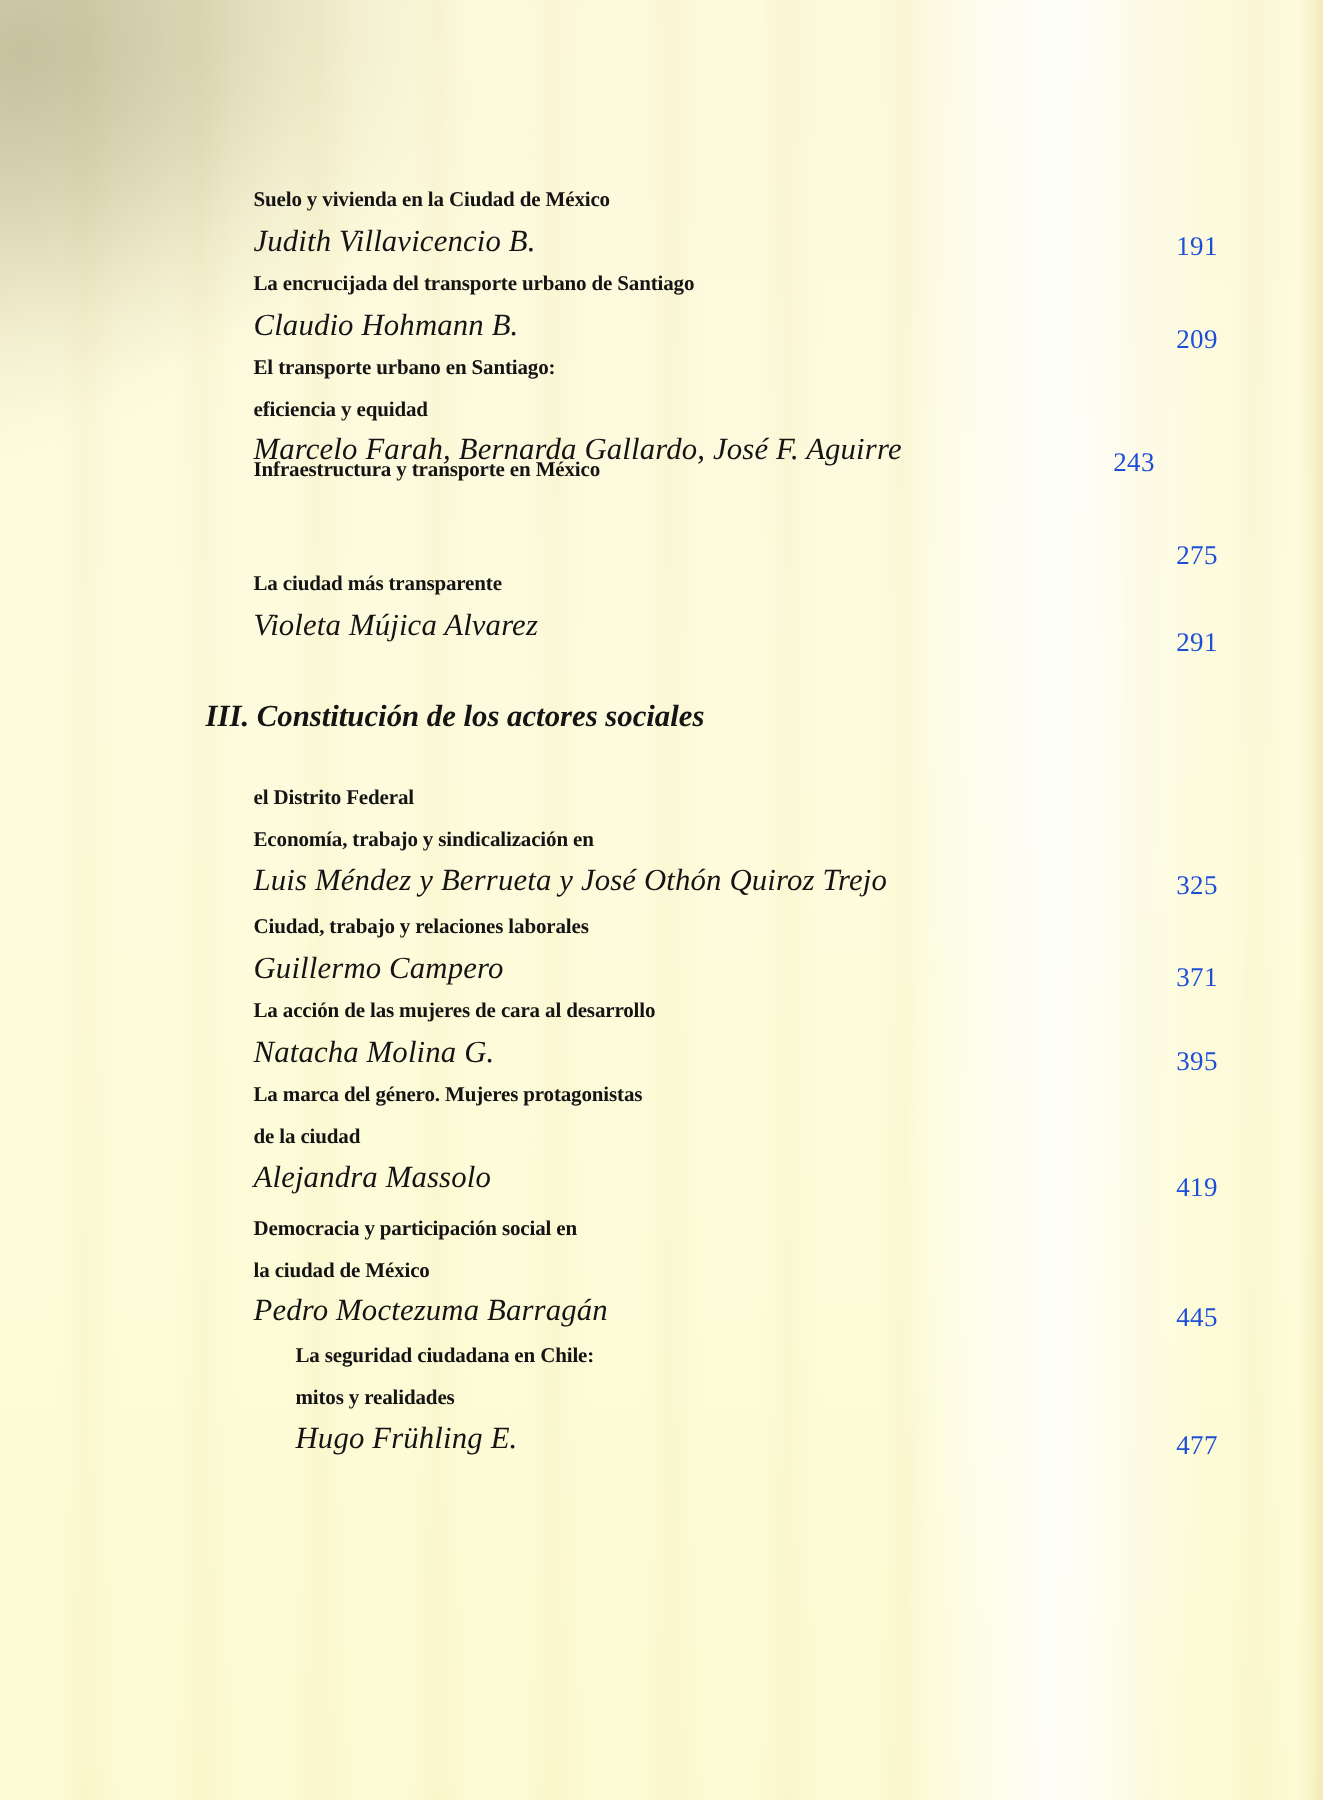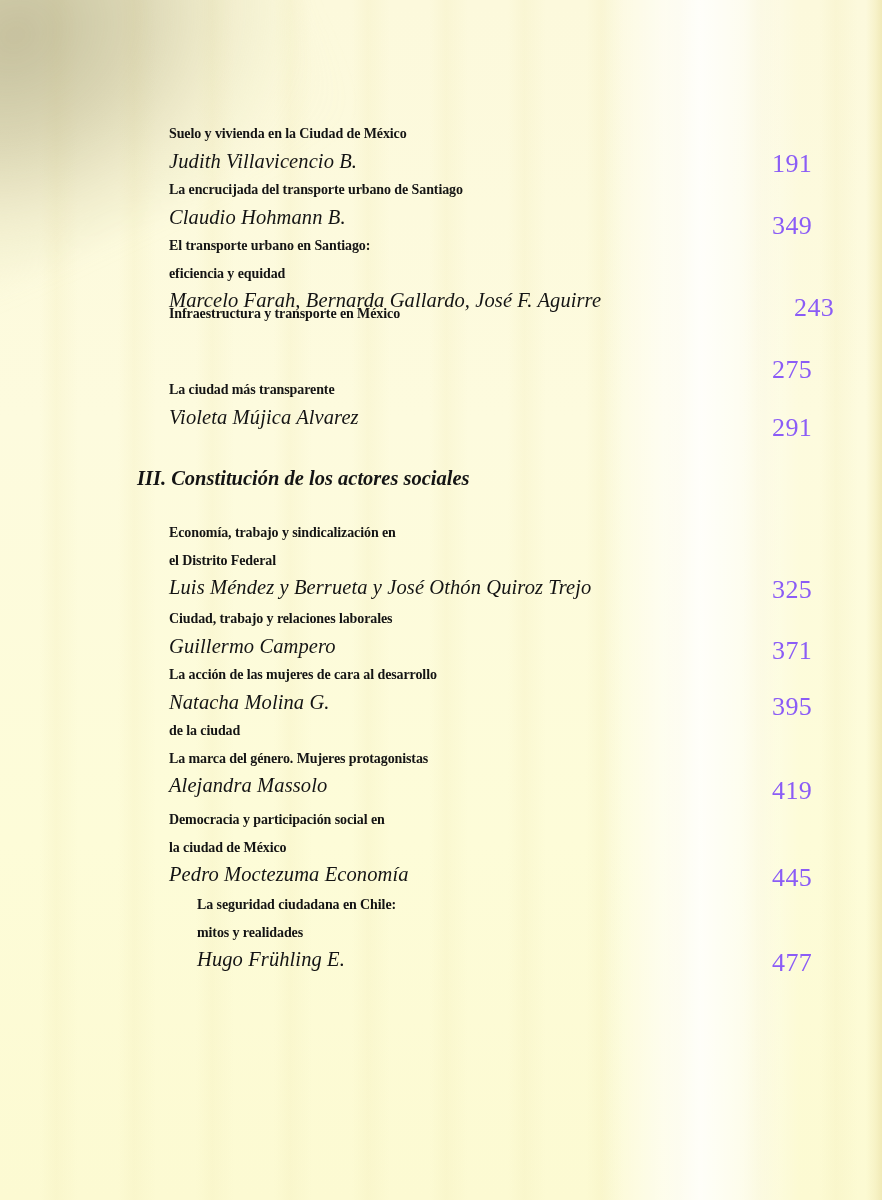--- a/index.html
+++ b/index.html
@@ -109,24 +109,24 @@
     font-weight: bold;
     font-size: 20.5px;
     line-height: 27px;
     white-space: nowrap;
   }
 
   .page-num {
     position: absolute;
     width: 56px;
     text-align: right;
-    font-size: 26px;
+    font-size: 18px;
     line-height: 24px;
     letter-spacing: 0.3px;
-    color: #8b5cf6;
+    color: #1d4ed8;
   }
 </style>
 </head>
 <body>
 
 <div id="page">
   <div id="corner-shadow"></div>
   <div id="right-edge"></div>
 </div>
 
@@ -134,62 +134,62 @@
     <div class="section-heading" style="top: 465px;">III. Constitución de los actores sociales</div>
     <div class="entry" style="top: 120px;">
       <div class="title-line">Suelo y vivienda en la Ciudad de México</div>
       <div class="author-line">Judith Villavicencio B.</div>
     </div>
     <div class="page-num" style="top: 152px; left: 756px;">191</div>
     <div class="entry" style="top: 176px;">
       <div class="title-line">La encrucijada del transporte urbano de Santiago</div>
       <div class="author-line">Claudio Hohmann B.</div>
     </div>
-    <div class="page-num" style="top: 214px; left: 756px;">349</div>
+    <div class="page-num" style="top: 214px; left: 756px;">209</div>
     <div class="entry" style="top: 232px;">
       <div class="title-line">El transporte urbano en Santiago:</div>
       <div class="title-line">eficiencia y equidad</div>
       <div class="author-line">Marcelo Farah, Bernarda Gallardo, José F. Aguirre</div>
     </div>
-    <div class="page-num" style="top: 296px; left: 778px;">243</div>
+    <div class="page-num" style="top: 296px; left: 714px;">243</div>
     <div class="entry" style="top: 300px;">
       <div class="title-line">Infraestructura y transporte en México</div>
     </div>
     <div class="page-num" style="top: 358px; left: 756px;">275</div>
     <div class="entry" style="top: 376px;">
       <div class="title-line">La ciudad más transparente</div>
       <div class="author-line">Violeta Mújica Alvarez</div>
     </div>
     <div class="page-num" style="top: 416px; left: 756px;">291</div>
     <div class="entry" style="top: 519px;">
+      <div class="title-line">el Distrito Federal</div>
       <div class="title-line">Economía, trabajo y sindicalización en</div>
-      <div class="title-line">el Distrito Federal</div>
       <div class="author-line">Luis Méndez y Berrueta y José Othón Quiroz Trejo</div>
     </div>
     <div class="page-num" style="top: 578px; left: 756px;">325</div>
     <div class="entry" style="top: 605px;">
       <div class="title-line">Ciudad, trabajo y relaciones laborales</div>
       <div class="author-line">Guillermo Campero</div>
     </div>
     <div class="page-num" style="top: 639px; left: 756px;">371</div>
     <div class="entry" style="top: 661px;">
       <div class="title-line">La acción de las mujeres de cara al desarrollo</div>
       <div class="author-line">Natacha Molina G.</div>
     </div>
     <div class="page-num" style="top: 695px; left: 756px;">395</div>
     <div class="entry" style="top: 717px;">
+      <div class="title-line">La marca del género. Mujeres protagonistas</div>
       <div class="title-line">de la ciudad</div>
-      <div class="title-line">La marca del género. Mujeres protagonistas</div>
       <div class="author-line">Alejandra Massolo</div>
     </div>
     <div class="page-num" style="top: 779px; left: 756px;">419</div>
     <div class="entry" style="top: 806px;">
       <div class="title-line">Democracia y participación social en</div>
       <div class="title-line">la ciudad de México</div>
-      <div class="author-line">Pedro Moctezuma Economía</div>
+      <div class="author-line">Pedro Moctezuma Barragán</div>
     </div>
     <div class="page-num" style="top: 866px; left: 756px;">445</div>
     <div class="entry" style="top: 891px; margin-left: 28px;">
       <div class="title-line">La seguridad ciudadana en Chile:</div>
       <div class="title-line">mitos y realidades</div>
       <div class="author-line">Hugo Frühling E.</div>
     </div>
     <div class="page-num" style="top: 951px; left: 756px;">477</div>
   </div>
 

